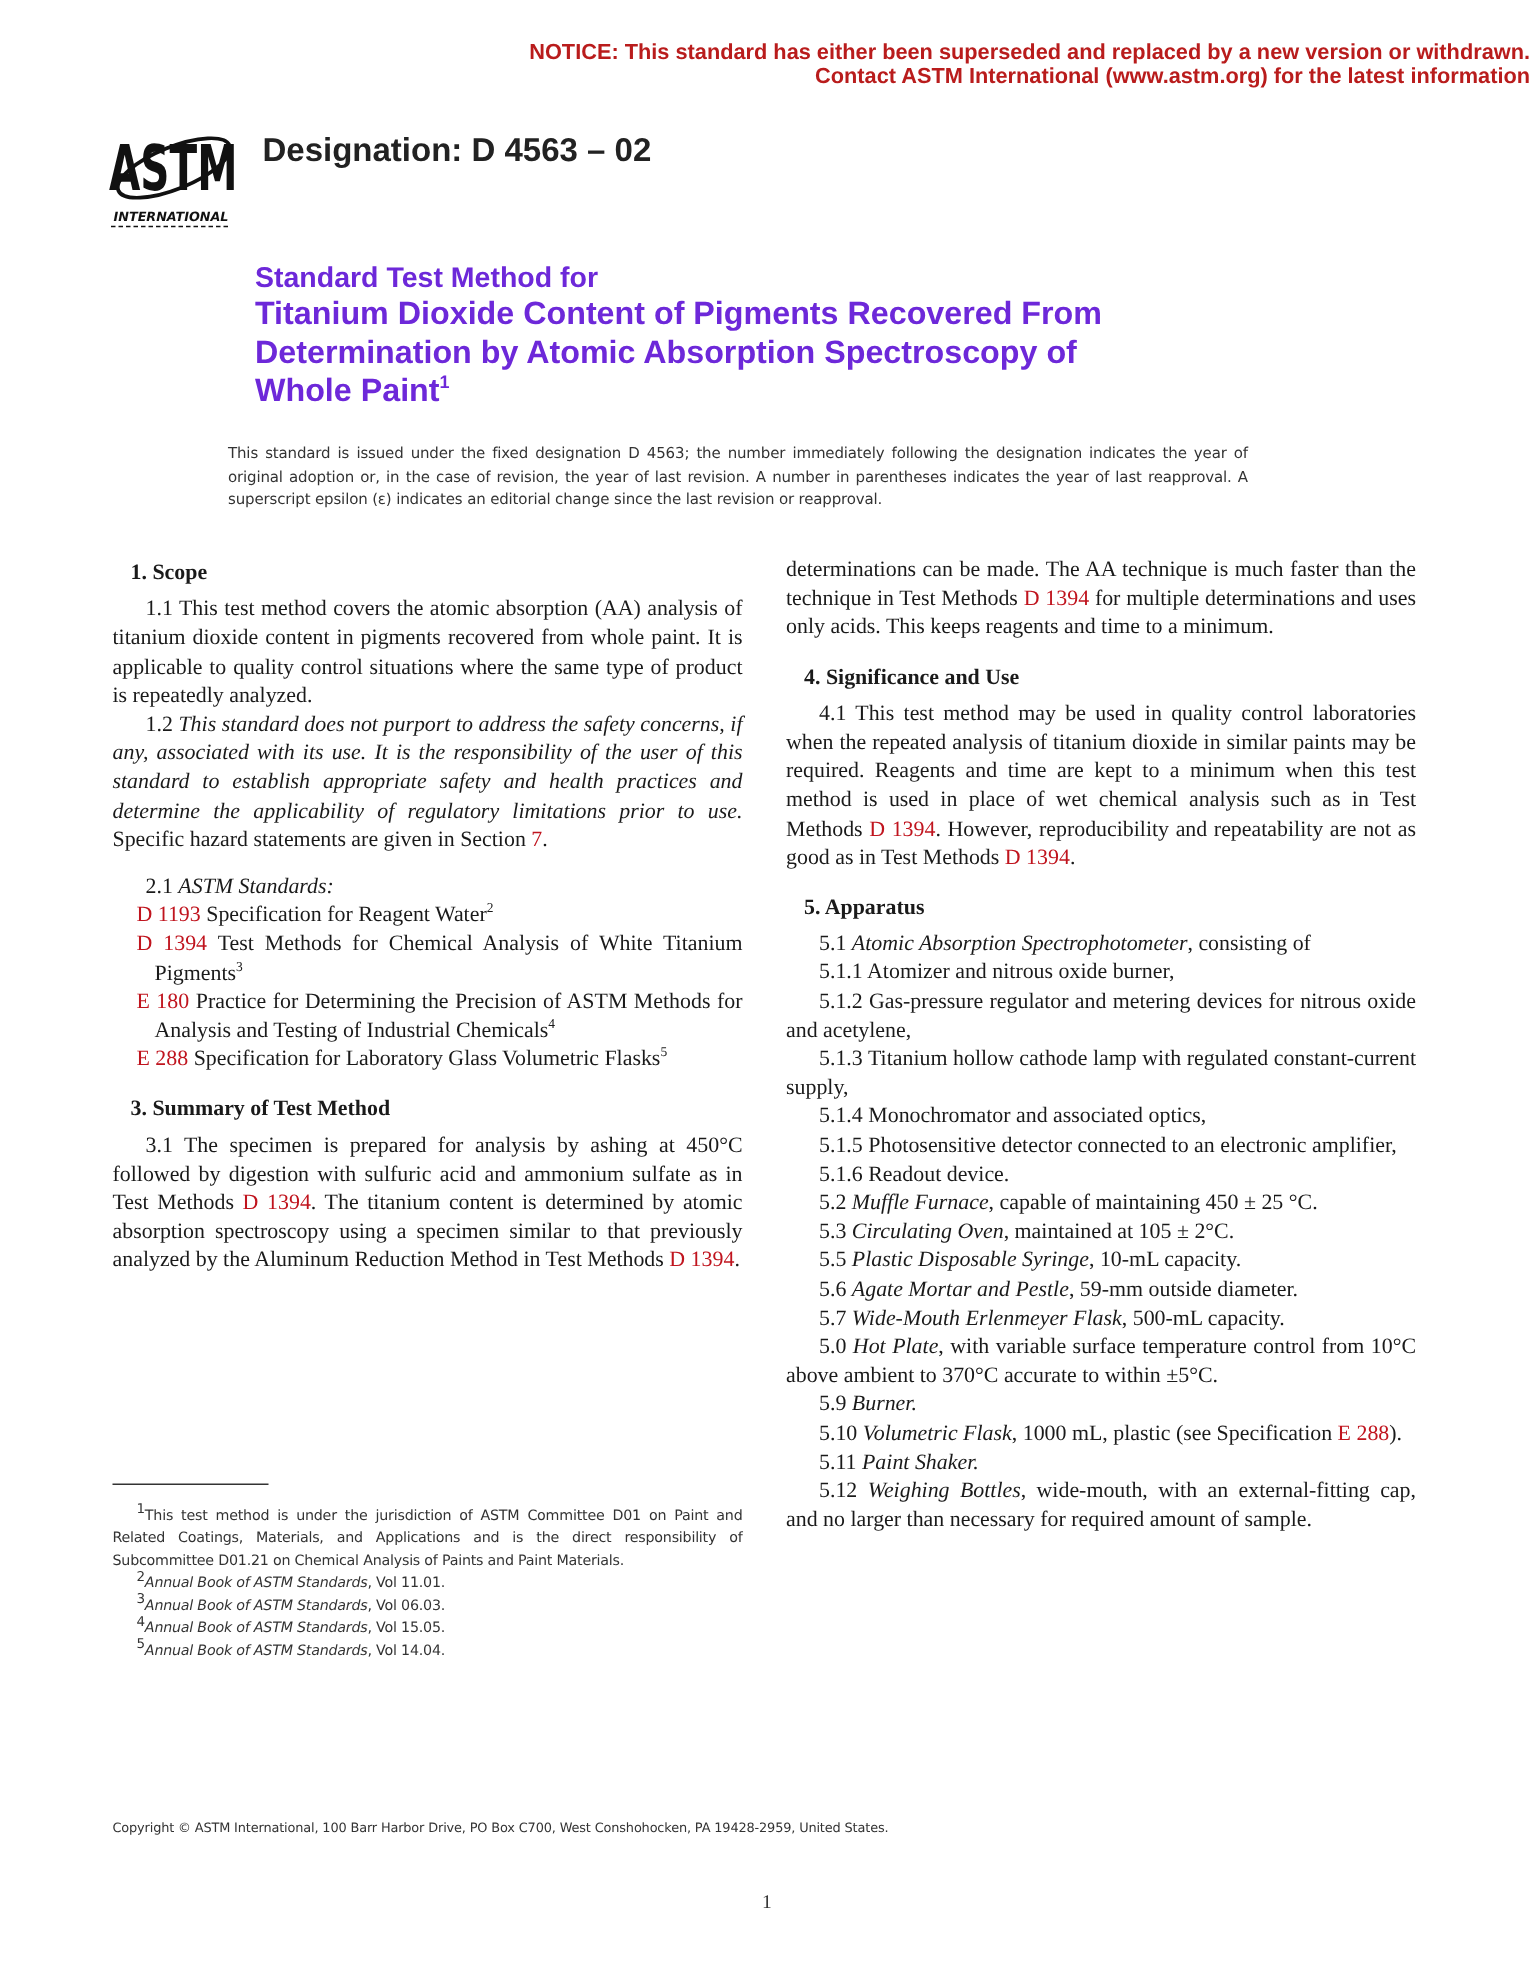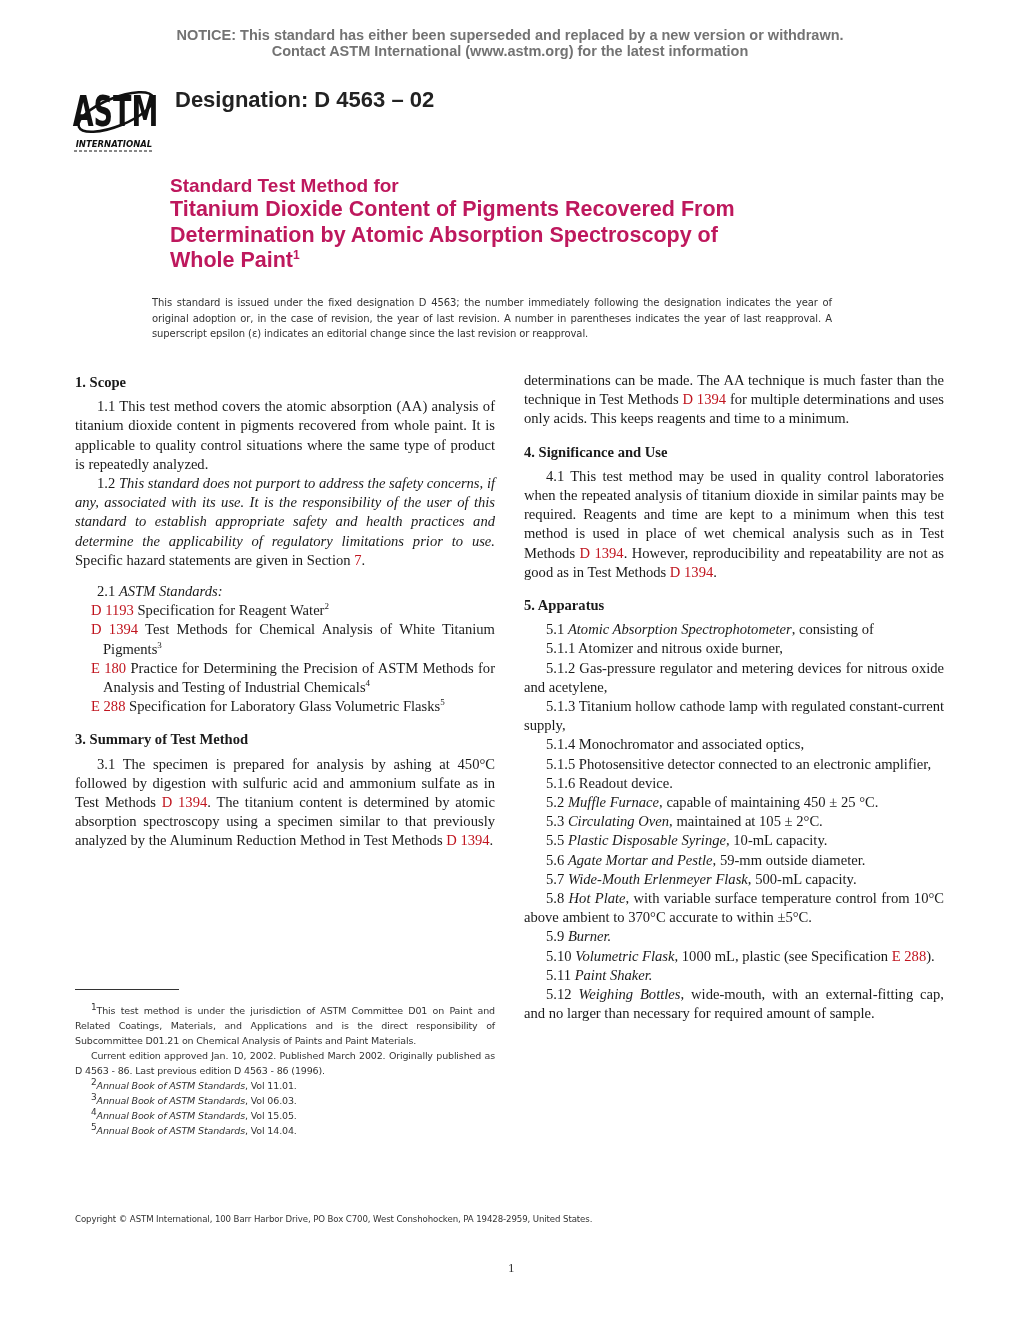--- a/index.html
+++ b/index.html
@@ -1,28 +1,28 @@
 <!DOCTYPE html>
 <html><head>
 <meta charset="utf-8">
 <style>
   html, body { margin: 0; padding: 0; background: #ffffff; }
   body { width: 1020px; height: 1320px; position: relative; overflow: hidden; font-family: "Liberation Serif", serif; color: #1a1a1a; }
-  .notice { position: absolute; top: 27px; left: 0; width: 1020px; text-align: center; color: #737373; font-family: "Liberation Sans", sans-serif; font-weight: bold; font-size: 14.5px; line-height: 16px; }
+  .notice { position: absolute; top: 27px; left: 0; width: 1020px; text-align: right; color: #b91c1c; font-family: "Liberation Sans", sans-serif; font-weight: bold; font-size: 14.5px; line-height: 16px; }
   .logo { position: absolute; left: 66px; top: 76px; width: 96px; height: 78px; }
   .designation { position: absolute; left: 175px; top: 87px; font-family: "Liberation Sans", sans-serif; font-size: 22px; font-weight: bold; color: #222; }
-  .title-block { position: absolute; left: 170px; top: 174px; font-family: "Liberation Sans", sans-serif; font-weight: bold; color: #be185d; }
+  .title-block { position: absolute; left: 170px; top: 174px; font-family: "Liberation Sans", sans-serif; font-weight: bold; color: #6d28d9; }
   .title-pre { font-size: 19px; line-height: 23px; }
   .title-main { font-size: 21.5px; line-height: 25.5px; }
   .title-main sup { font-size: 12px; }
   .preamble { position: absolute; left: 152px; top: 295px; width: 680px; font-family: "DejaVu Sans", sans-serif; font-size: 10px; line-height: 15.5px; color: #333; text-align: justify; letter-spacing: -0.1px; }
   .col { position: absolute; width: 420px; font-size: 14.6px; line-height: 19.2px; text-align: justify; }
   .col-left { left: 75px; top: 371px; }
   .col-right { left: 524px; top: 371px; }
-  .sec-h { font-weight: bold; margin: 2px 0 5px 0; }
+  .sec-h { font-weight: bold; margin: 2px 0 5px 12px; }
   .sec-gap { height: 12px; }
   p { margin: 0; text-indent: 22px; }
   .ref { padding-left: 28px; text-indent: -12px; }
   .link { color: #c0141e; }
   .it { font-style: italic; }
   sup { font-size: 9px; line-height: 0; }
   sub { font-size: 9px; line-height: 0; }
   .fn-rule { position: absolute; left: 75px; top: 989px; width: 104px; border-top: 1px solid #333; }
   .footnotes { position: absolute; left: 75px; top: 1003px; width: 420px; font-family: "DejaVu Sans", sans-serif; font-size: 9.5px; line-height: 15px; color: #333; text-align: justify; letter-spacing: -0.15px; }
   .footnotes p { text-indent: 16px; }
@@ -68,21 +68,20 @@
   <p class="ref"><span class="link">E 288</span><span> Specification for Laboratory Glass Volumetric Flasks</span><sup>5</sup></p>
 
   <div class="sec-gap"></div>
   <div class="sec-h">3. Summary of Test Method</div>
   <p><span>3.1 The specimen is prepared for analysis by ashing at 450°C followed by digestion with sulfuric acid and ammonium sulfate as in Test Methods </span><span class="link">D 1394</span><span>. The titanium content is determined by atomic absorption spectroscopy using a specimen similar to that previously analyzed by the Aluminum Reduction Method in Test Methods </span><span class="link">D 1394</span><span>.</span></p>
 </div>
 
 <div class="fn-rule"></div>
 <div class="footnotes">
   <p><sup>1</sup><span>This test method is under the jurisdiction of ASTM Committee D01 on Paint and Related Coatings, Materials, and Applications and is the direct responsibility of Subcommittee D01.21 on Chemical Analysis of Paints and Paint Materials.</span></p>
-  <p>Current edition approved Jan. 10, 2002. Published March 2002. Originally published as D 4563 - 86. Last previous edition D 4563 - 86 (1996).</p>
   <p><sup>2</sup><span class="it">Annual Book of ASTM Standards</span><span>, Vol 11.01.</span></p>
   <p><sup>3</sup><span class="it">Annual Book of ASTM Standards</span><span>, Vol 06.03.</span></p>
   <p><sup>4</sup><span class="it">Annual Book of ASTM Standards</span><span>, Vol 15.05.</span></p>
   <p><sup>5</sup><span class="it">Annual Book of ASTM Standards</span><span>, Vol 14.04.</span></p>
 </div>
 
 <div class="col col-right">
   <p style="text-indent:0"><span>determinations can be made. The AA technique is much faster than the technique in Test Methods </span><span class="link">D 1394</span><span> for multiple determinations and uses only acids. This keeps reagents and time to a minimum.</span></p>
 
   <div class="sec-gap"></div>
@@ -97,21 +96,21 @@
       <p><span>5.1.2 </span><span class="it"></span><span>Gas-pressure regulator and metering devices for nitrous oxide and acetylene,</span></p>
       <p><span>5.1.3 </span><span class="it"></span><span>Titanium hollow cathode lamp with regulated constant-current supply,</span></p>
       <p><span>5.1.4 </span><span class="it"></span><span>Monochromator and associated optics,</span></p>
       <p><span>5.1.5 </span><span class="it"></span><span>Photosensitive detector connected to an electronic amplifier,</span></p>
       <p><span>5.1.6 </span><span class="it"></span><span>Readout device.</span></p>
       <p><span>5.2 </span><span class="it">Muffle Furnace</span><span>, capable of maintaining 450 ± 25 °C.</span></p>
       <p><span>5.3 </span><span class="it">Circulating Oven</span><span>, maintained at 105 ± 2°C.</span></p>
       <p><span>5.5 </span><span class="it">Plastic Disposable Syringe</span><span>, 10-mL capacity.</span></p>
       <p><span>5.6 </span><span class="it">Agate Mortar and Pestle</span><span>, 59-mm outside diameter.</span></p>
       <p><span>5.7 </span><span class="it">Wide-Mouth Erlenmeyer Flask</span><span>, 500-mL capacity.</span></p>
-      <p><span>5.8 </span><span class="it">Hot Plate</span><span>, with variable surface temperature control from 10°C above ambient to 370°C accurate to within ±5°C.</span></p>
+      <p><span>5.0 </span><span class="it">Hot Plate</span><span>, with variable surface temperature control from 10°C above ambient to 370°C accurate to within ±5°C.</span></p>
       <p><span>5.9 </span><span class="it">Burner.</span><span></span></p>
     </div>
   <p><span>5.10 </span><span class="it">Volumetric Flask</span><span>, 1000 mL, plastic (see Specification </span><span class="link">E 288</span><span>).</span></p>
   <p><span>5.11 </span><span class="it">Paint Shaker.</span></p>
   <p><span>5.12 </span><span class="it">Weighing Bottles</span><span>, wide-mouth, with an external-fitting cap, and no larger than necessary for required amount of sample.</span></p>
 </div>
 
 <div class="copyright">Copyright © ASTM International, 100 Barr Harbor Drive, PO Box C700, West Conshohocken, PA 19428-2959, United States.</div>
 <div class="page-num">1</div>
 

